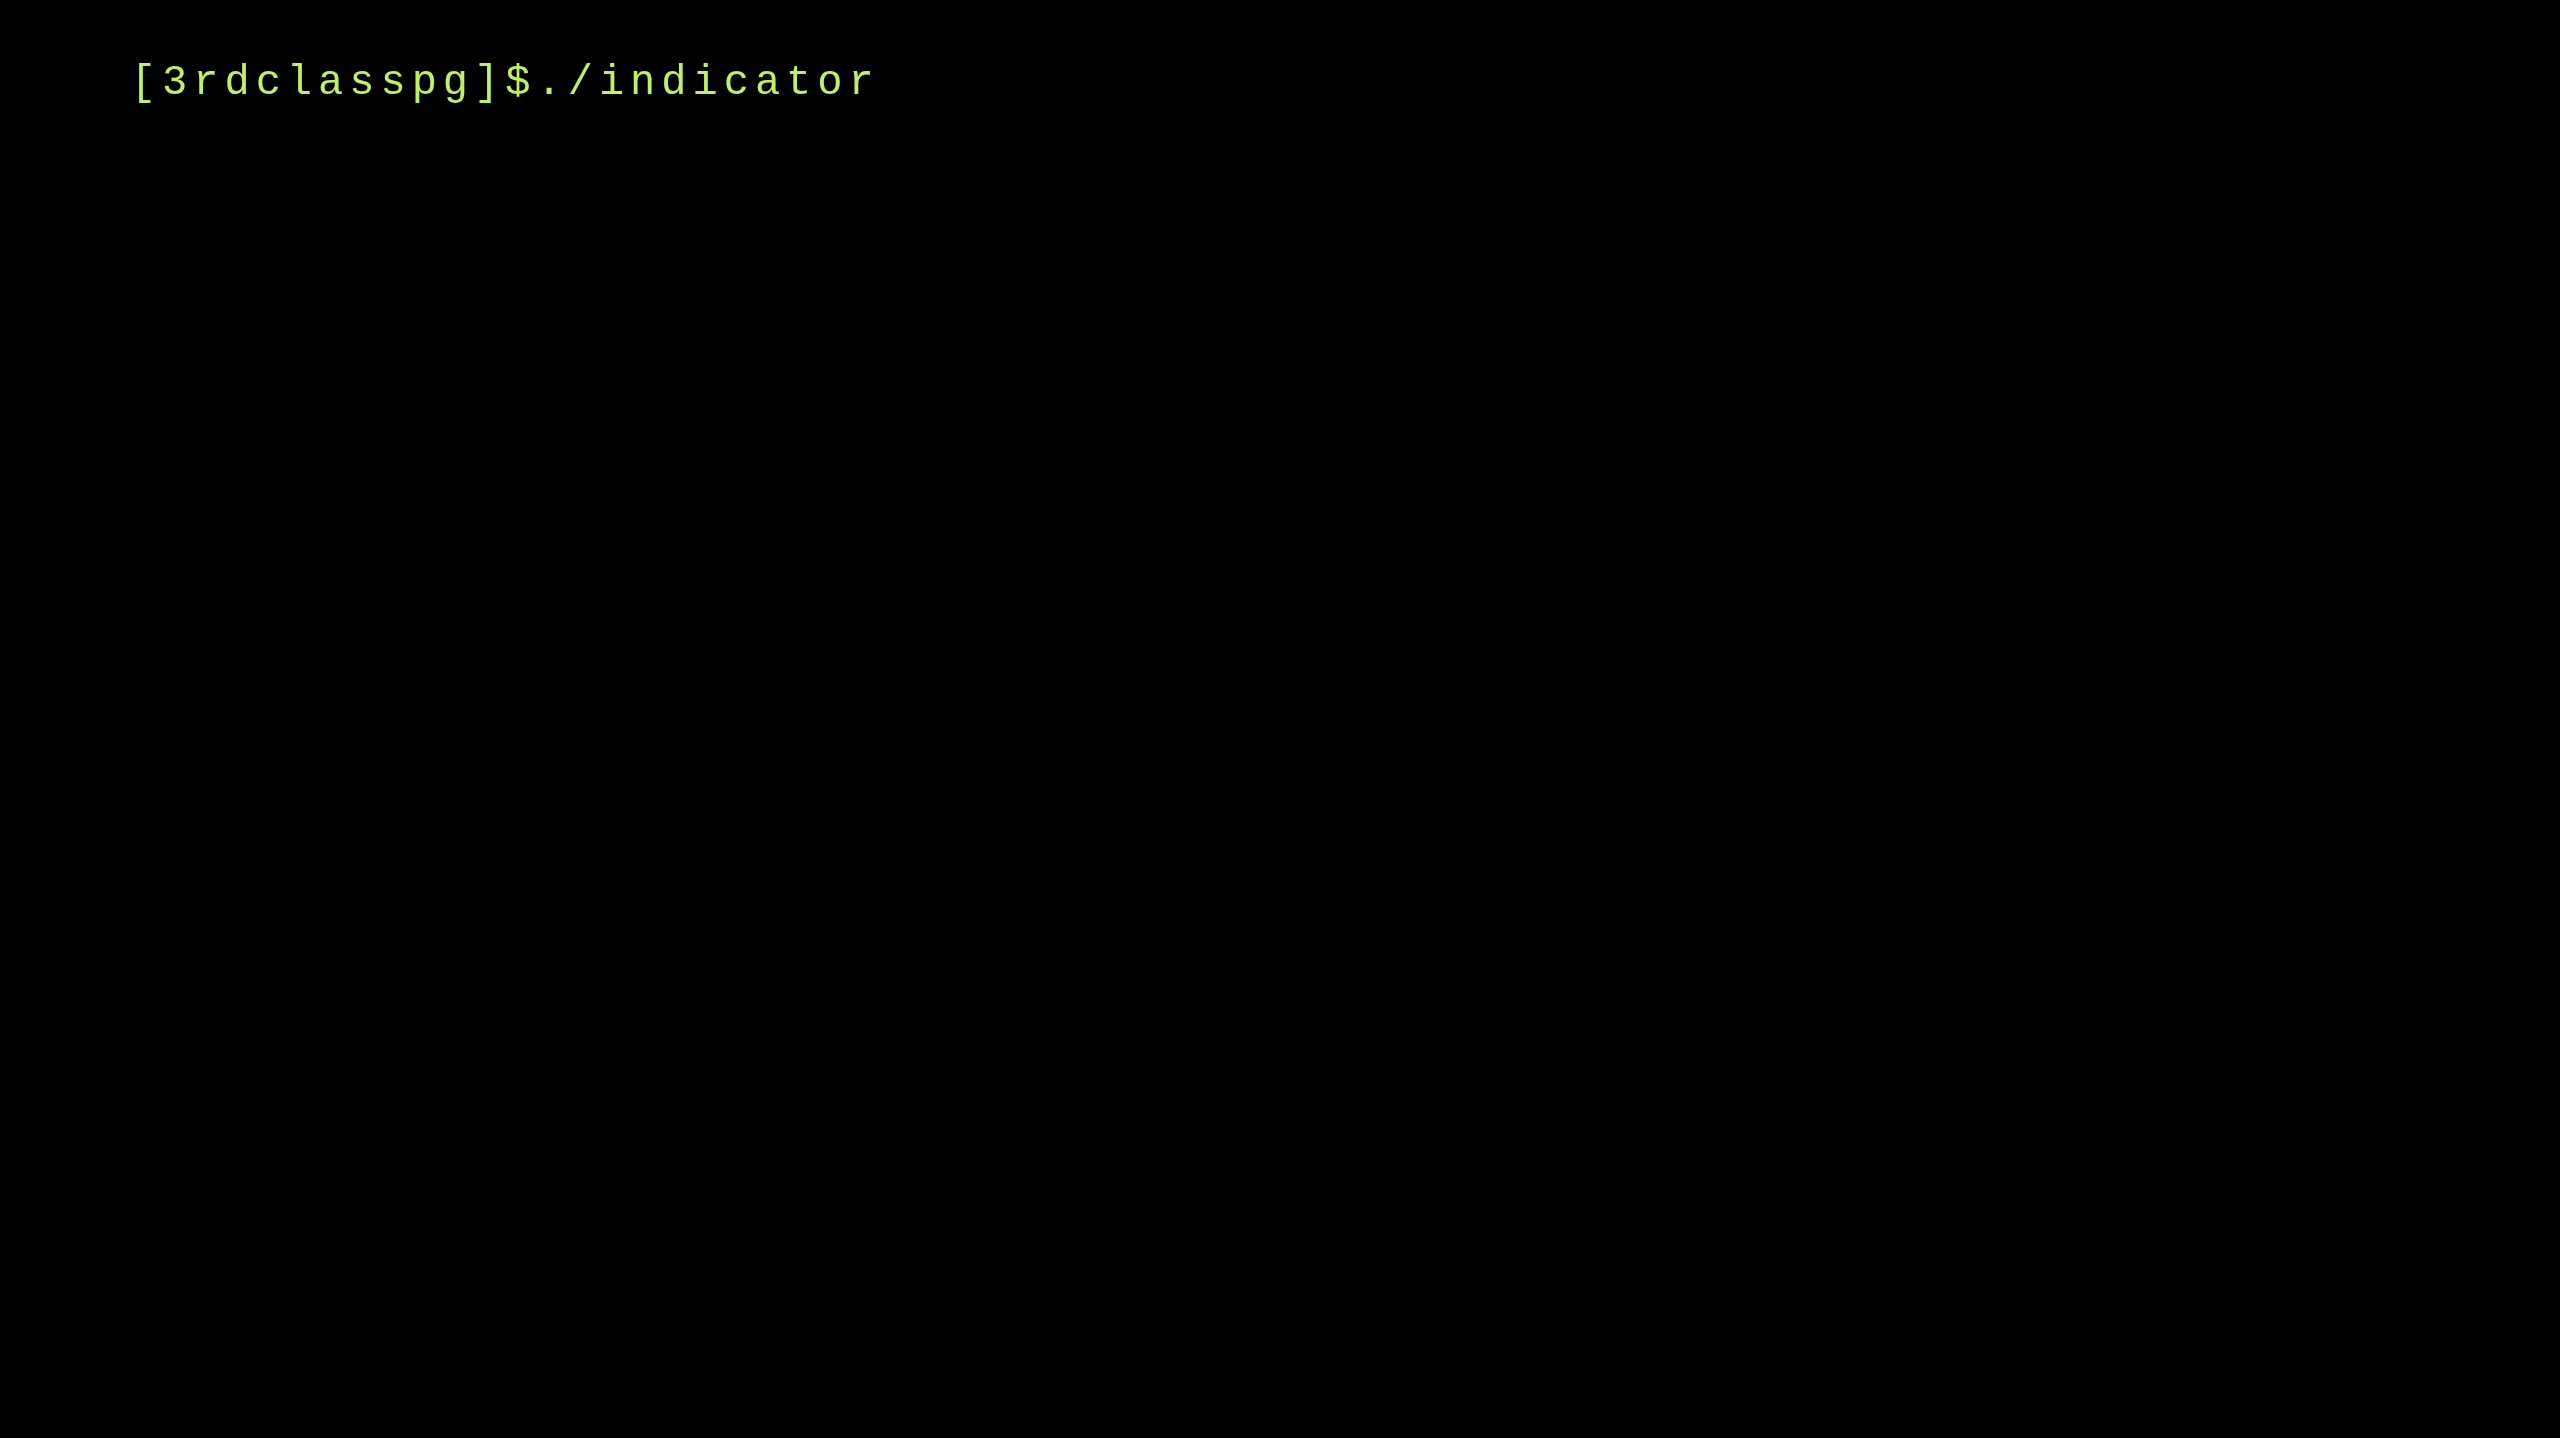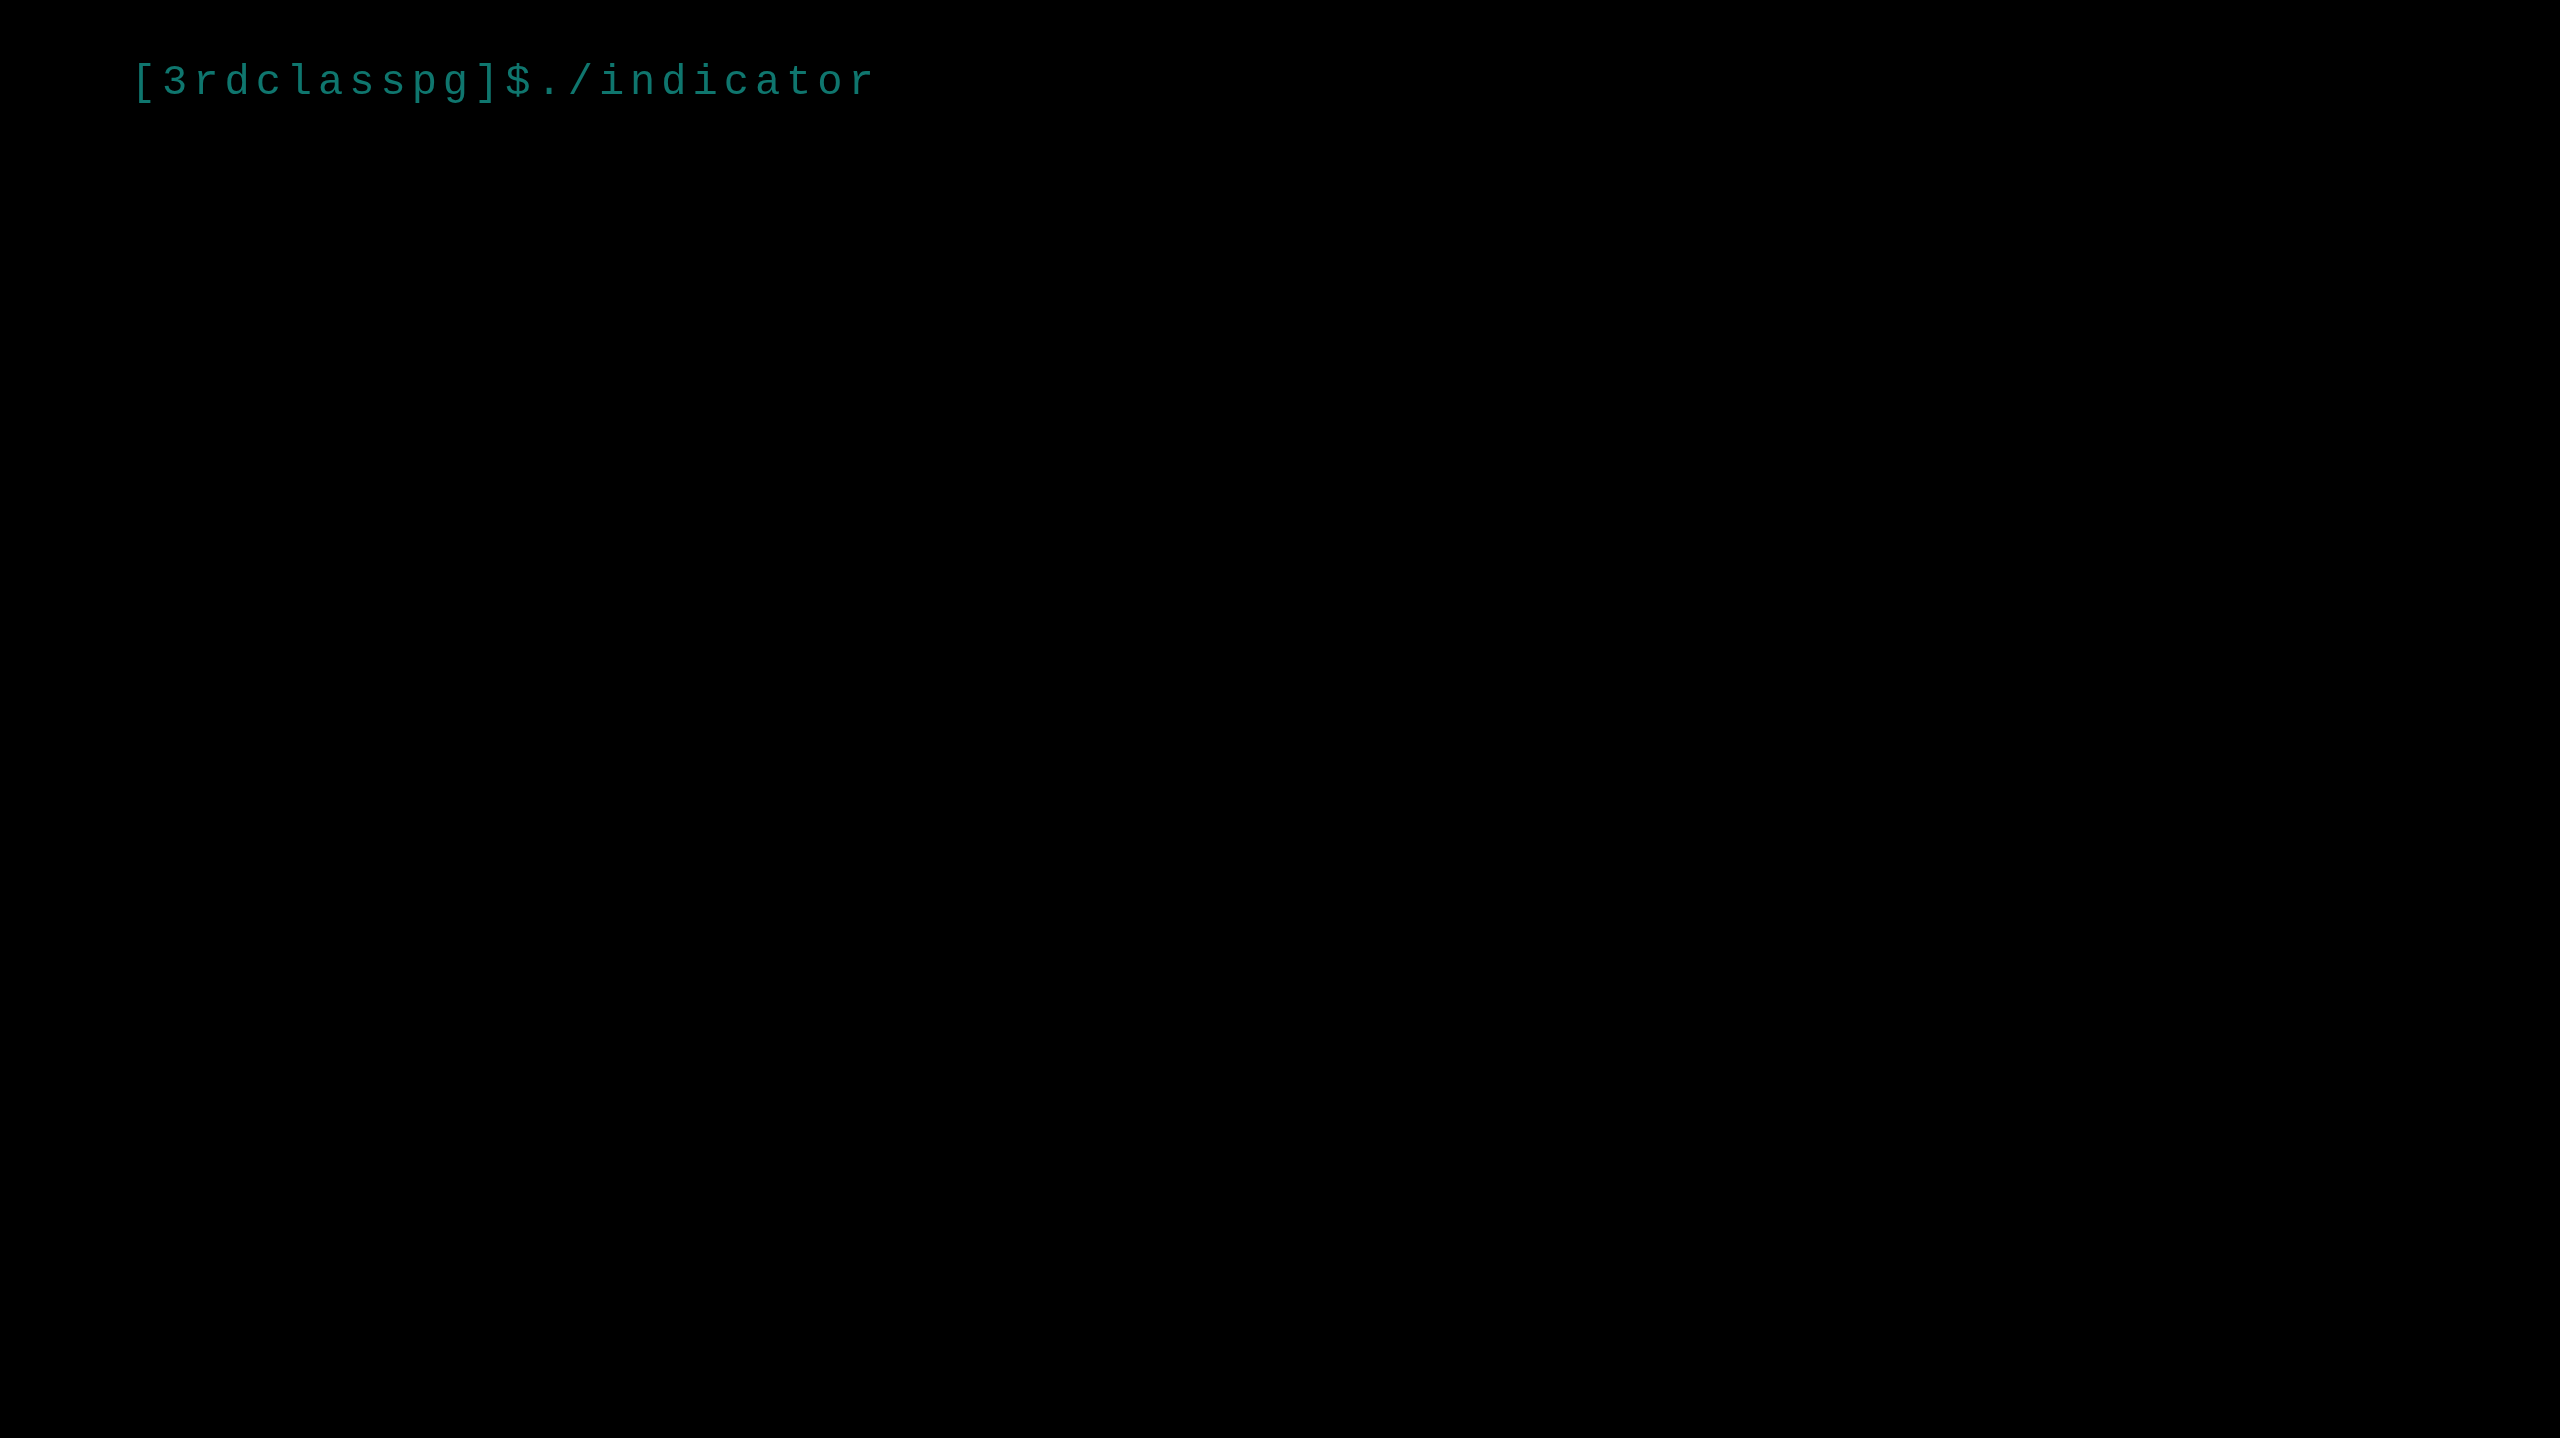--- a/index.html
+++ b/index.html
@@ -13,21 +13,21 @@
       background-color: #000000;
       overflow: hidden;
     }
     .terminal {
       width: 100%;
       height: 100%;
       padding: 8px 6px;
       font-family: "Courier New", Courier, monospace;
       font-size: 42px;
       line-height: 1.2;
-      color: #0f766e;
+      color: #bef264;
       letter-spacing: 6px;
       font-weight: normal;
     }
     .terminal-line {
       white-space: pre;
     }
     .prompt, .command {
       display: inline;
     }
   </style>

